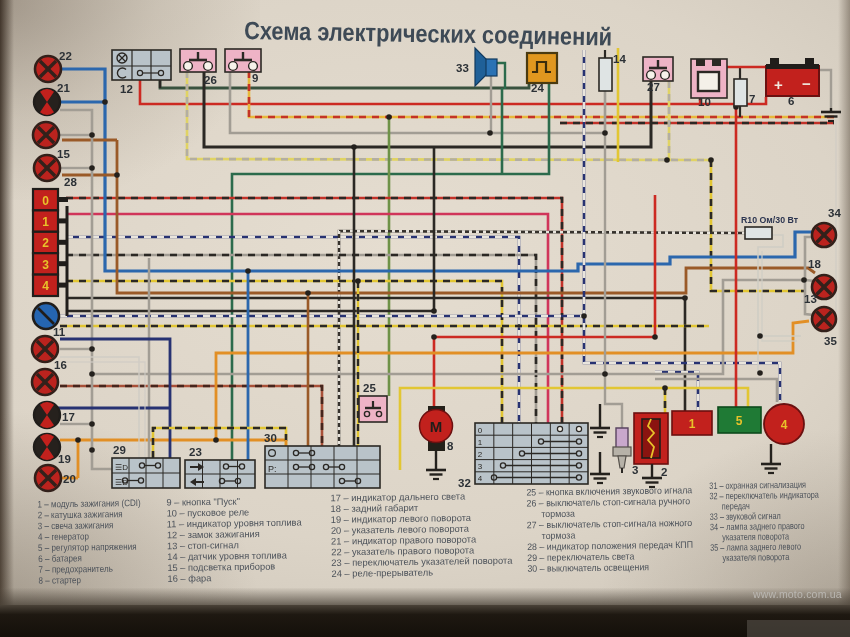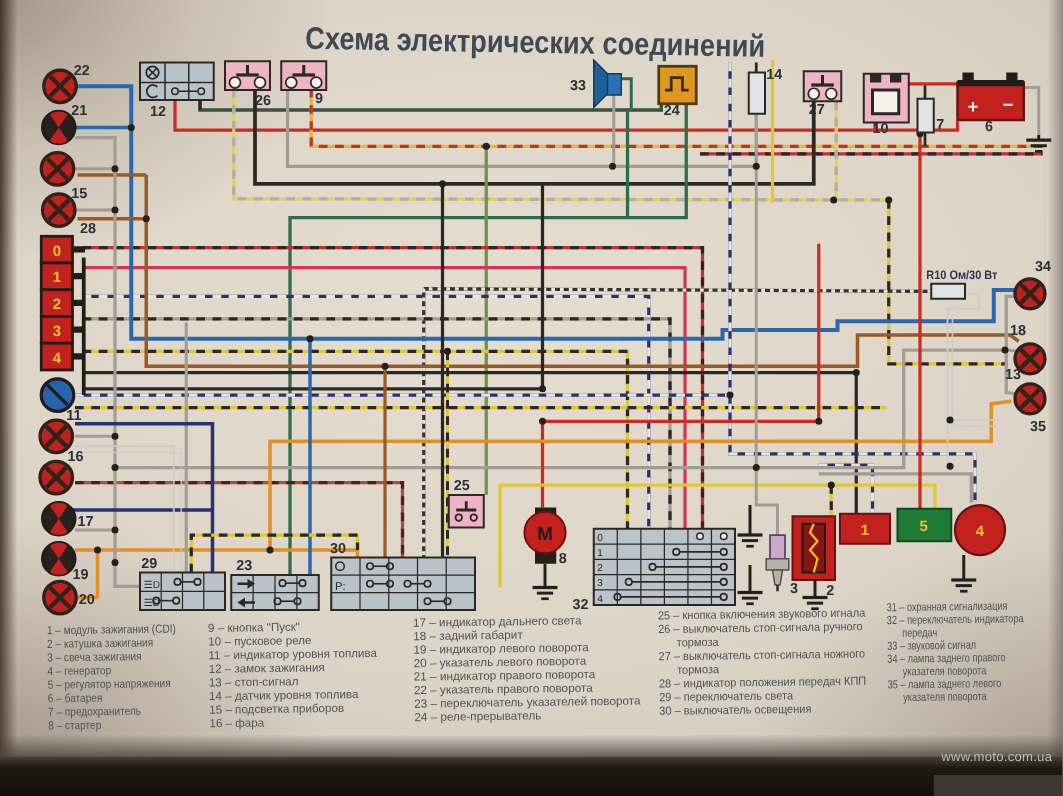--- a/index.html
+++ b/index.html
@@ -23,21 +23,21 @@
 
 <div class="dk" style="left:0;top:380px;width:300px;height:226px;background:radial-gradient(120% 120% at 0% 100%, rgba(90,78,64,0.38) 0%, rgba(110,98,84,0.16) 45%, rgba(0,0,0,0) 72%);"></div>
 
 <div class="dk" style="left:560px;top:400px;width:290px;height:206px;background:radial-gradient(120% 120% at 100% 100%, rgba(90,78,64,0.30) 0%, rgba(110,98,84,0.12) 45%, rgba(0,0,0,0) 72%);"></div>
 
 <div class="dk" style="left:0;top:588px;width:850px;height:17px;background:linear-gradient(rgba(120,112,100,0.05), rgba(72,64,54,0.75));"></div>
 
 <div class="dk" style="left:0;top:605px;width:850px;height:32px;background:linear-gradient(#4a4238,#1e1811 30%,#14100a);"></div>
 
 <div class="dk" style="left:747px;top:620px;width:103px;height:17px;background:rgba(92,87,80,0.55);"></div>
-<div class="dk" style="left:753px;top:600px;width:97px;height:14px;color:#bab7b2;font-size:10.5px;letter-spacing:0.2px;">www.moto.com.ua</div>
+<div class="dk" style="left:753px;top:588px;width:97px;height:14px;color:#bab7b2;font-size:10.5px;letter-spacing:0.2px;">www.moto.com.ua</div>
 
 <svg id="dg" width="850" height="637" viewBox="0 0 850 637" style="position:absolute;left:0;top:0;">
 
 <polyline points="160,80 160,88 529,88 529,83" fill="none" stroke="#39523e" stroke-width="2.8"></polyline>
 
 <polyline points="140,80 140,104 766,104 766,97" fill="none" stroke="#cc2a22" stroke-width="2.6"></polyline>
 
 <polyline points="249,71 249,117 834,117" fill="none" stroke="#e8b83a" stroke-width="2.6"></polyline>
       <polyline points="249,71 249,117 834,117" fill="none" stroke="#c43326" stroke-width="2.6" stroke-dasharray="7 6"></polyline>
 

